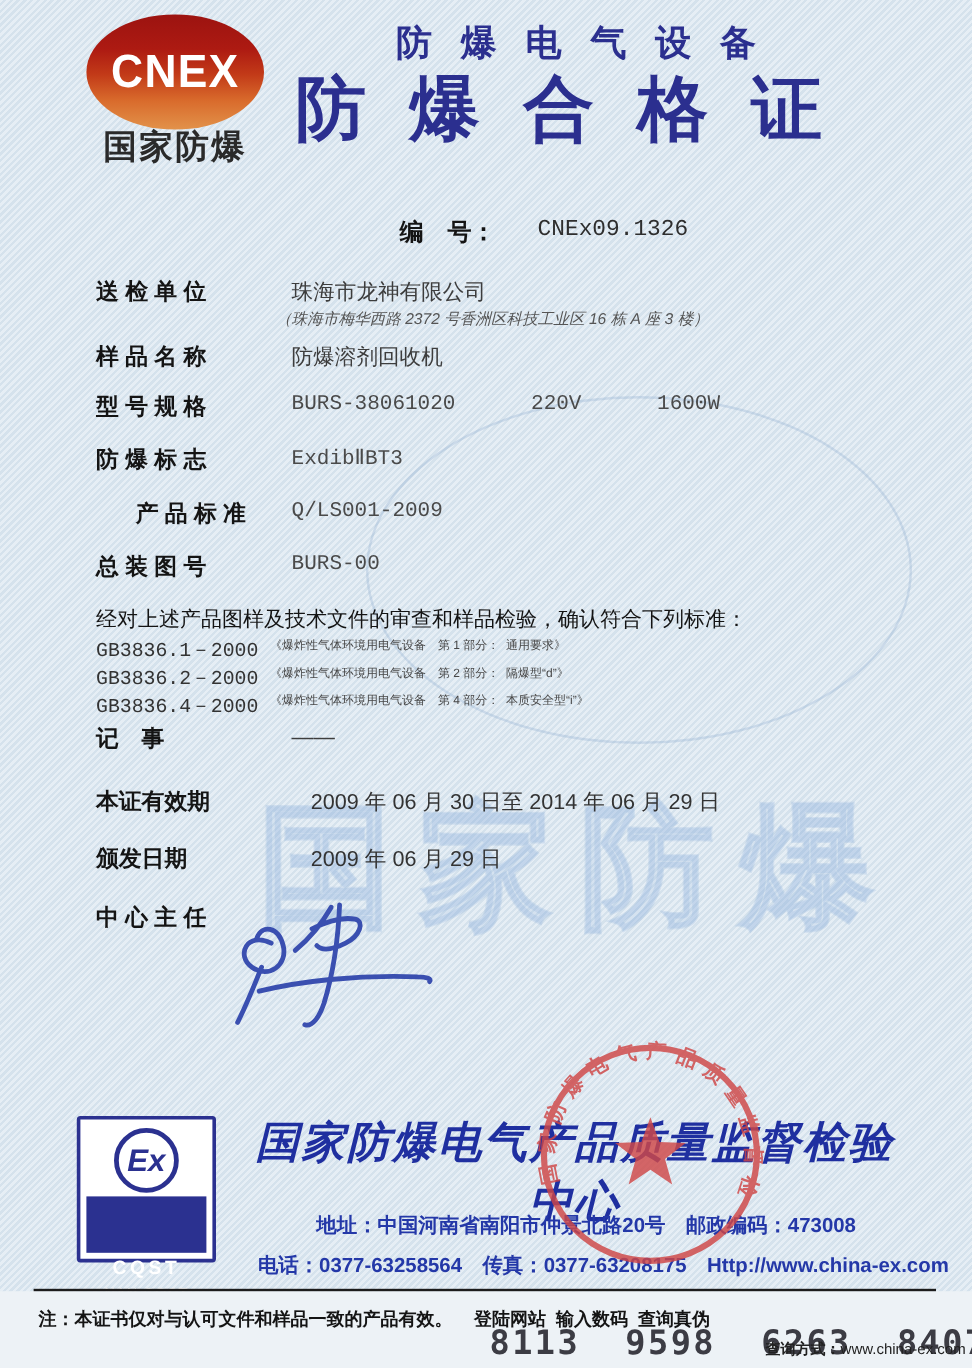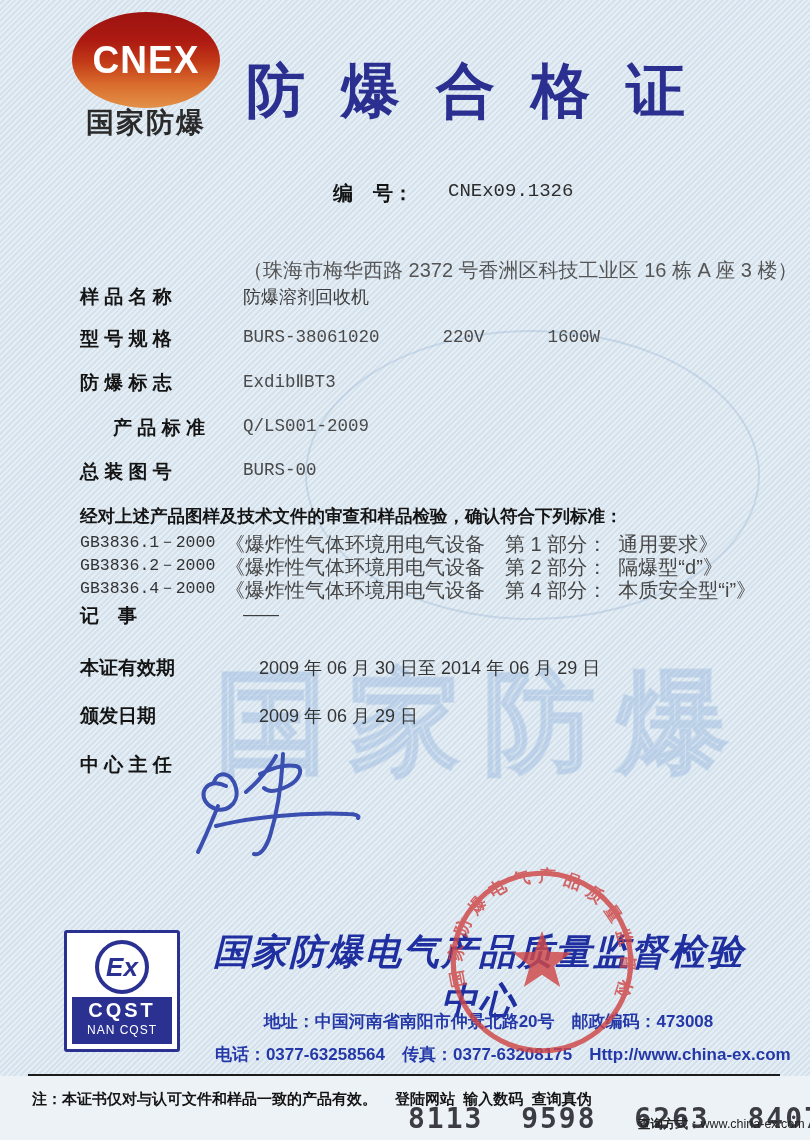--- a/index.html
+++ b/index.html
@@ -25,43 +25,43 @@
   
   .serial { position:absolute; left:333px; top:180px; font-size:20px; }
   .serial .lbl { font-weight:bold; color:#141414; }
   .serial .value { position:absolute; left:115px; top:0; font-family:"Liberation Mono", monospace;
     font-size:19px; color:#2e2e2e; white-space:pre; }
   
   .row { position:absolute; left:80px; }
   .row .lbl { display:inline-block; width:158px; font-size:19px; font-weight:bold; color:#141414; }
   .row .val { position:absolute; left:163px; top:1px; font-size:18px; color:#3d3d3d; white-space:pre; }
   .row .val.mono { font-family:"Liberation Mono", monospace; font-size:17.5px; color:#4a4a4a; }
-  .addr-note { position:absolute; left:243px; top:257px; font-size:20px; color:#555; }
-  
-  .intro { position:absolute; left:80px; top:504px; font-size:17.5px; font-weight:bold; color:#141414; }
+  .addr-note { position:absolute; left:230px; top:257px; font-size:13px; color:#555;font-style:italic; }
+  
+  .intro { position:absolute; left:80px; top:504px; font-size:17.5px; font-weight:normal; color:#141414; }
   .std { position:absolute; left:80px; }
   .std .code { font-family:"Liberation Mono", monospace; font-size:16.5px; color:#333; }
-  .std .desc { position:absolute; left:145px; top:0; font-size:20px; color:#474747; white-space:pre; width:560px; }
+  .std .desc { position:absolute; left:145px; top:0; font-size:10px; color:#474747; white-space:pre; width:560px; }
   
   .val-row .val { font-size:18px; color:#333;margin-left:16px; }
   .sig-svg { position:absolute; left:188px; top:748px; width:185px; height:115px; }
   
   .wm-circle { position:absolute; left:305px; top:330px; width:455px; height:290px;
     border:2px solid rgba(140,170,205,.30); border-radius:50%; }
   .wm-text { position:absolute; left:215px; top:648px; font-size:112px; font-weight:bold;
     color:rgba(125,165,215,.16); letter-spacing:22px; -webkit-text-stroke:2px rgba(125,165,215,.20); }
   
   .badge { position:absolute; left:64px; top:930px; width:116px; height:122px;
     border:3px solid #2b3190; background:#fff; border-radius:3px; }
   .badge-circle { margin:7px auto 0; width:54px; height:54px; border:4px solid #2b3190; border-radius:50%;
     display:flex; align-items:center; justify-content:center; }
   .badge-ex { color:#2b3190; font-size:26px; font-weight:bold; font-style:italic; }
   .badge-bottom { position:absolute; left:5px; right:5px; bottom:5px; height:47px; background:#2b3190;
     color:#fff; text-align:center; }
-  .badge-cqst { font-size:20px; letter-spacing:3px; font-weight:bold; line-height:26px; }
+  .badge-cqst { font-size:16px; letter-spacing:3px; font-weight:bold; line-height:26px;margin-top:48px; }
   .badge-ny { font-size:12px; letter-spacing:1px; line-height:14px; }
   .org-name { position:absolute; left:196px; top:928px; width:566px; text-align:center;
     font-family:"DejaVu Serif", serif; font-style:italic; font-weight:bold;
     font-size:36px; color:#1f2fa0; letter-spacing:2px; }
   .org-line { position:absolute; left:196px; width:566px; text-align:center;
     font-size:17px; font-weight:bold; color:#2438a8; white-space:pre; }
   .org-addr { top:990px; }
   .org-contact { top:1023px; }
   
   .seal-svg { position:absolute; left:444px; top:864px; width:196px; height:196px;
@@ -81,27 +81,32 @@
 
 <div class="page">
 
   <div class="wm-circle"></div>
   <div class="wm-text">国家防爆</div>
 
   <div class="logo-oval">
     <span class="logo-text">CNEX</span>
   </div>
   <div class="logo-caption">国家防爆</div>
+  <div class="doc-subtitle">防爆电气设备</div>
   <div class="doc-title">防爆合格证</div>
 
   <div class="serial">
     <span class="lbl">编　号：</span>
     <span class="value">CNEx09.1326</span>
   </div>
 
+  <div class="row" style="top:230px;">
+    <span class="lbl">送 检 单 位</span>
+    <span class="val">珠海市龙神有限公司</span>
+  </div>
   <div class="addr-note">（珠海市梅华西路 2372 号香洲区科技工业区 16 栋 A 座 3 楼）</div>
 
   <div class="row" style="top:284px;">
     <span class="lbl">样 品 名 称</span>
     <span class="val">防爆溶剂回收机</span>
   </div>
 
   <div class="row" style="top:326px;">
     <span class="lbl">型 号 规 格</span>
     <span class="val mono">BURS-38061020      220V      1600W</span>

